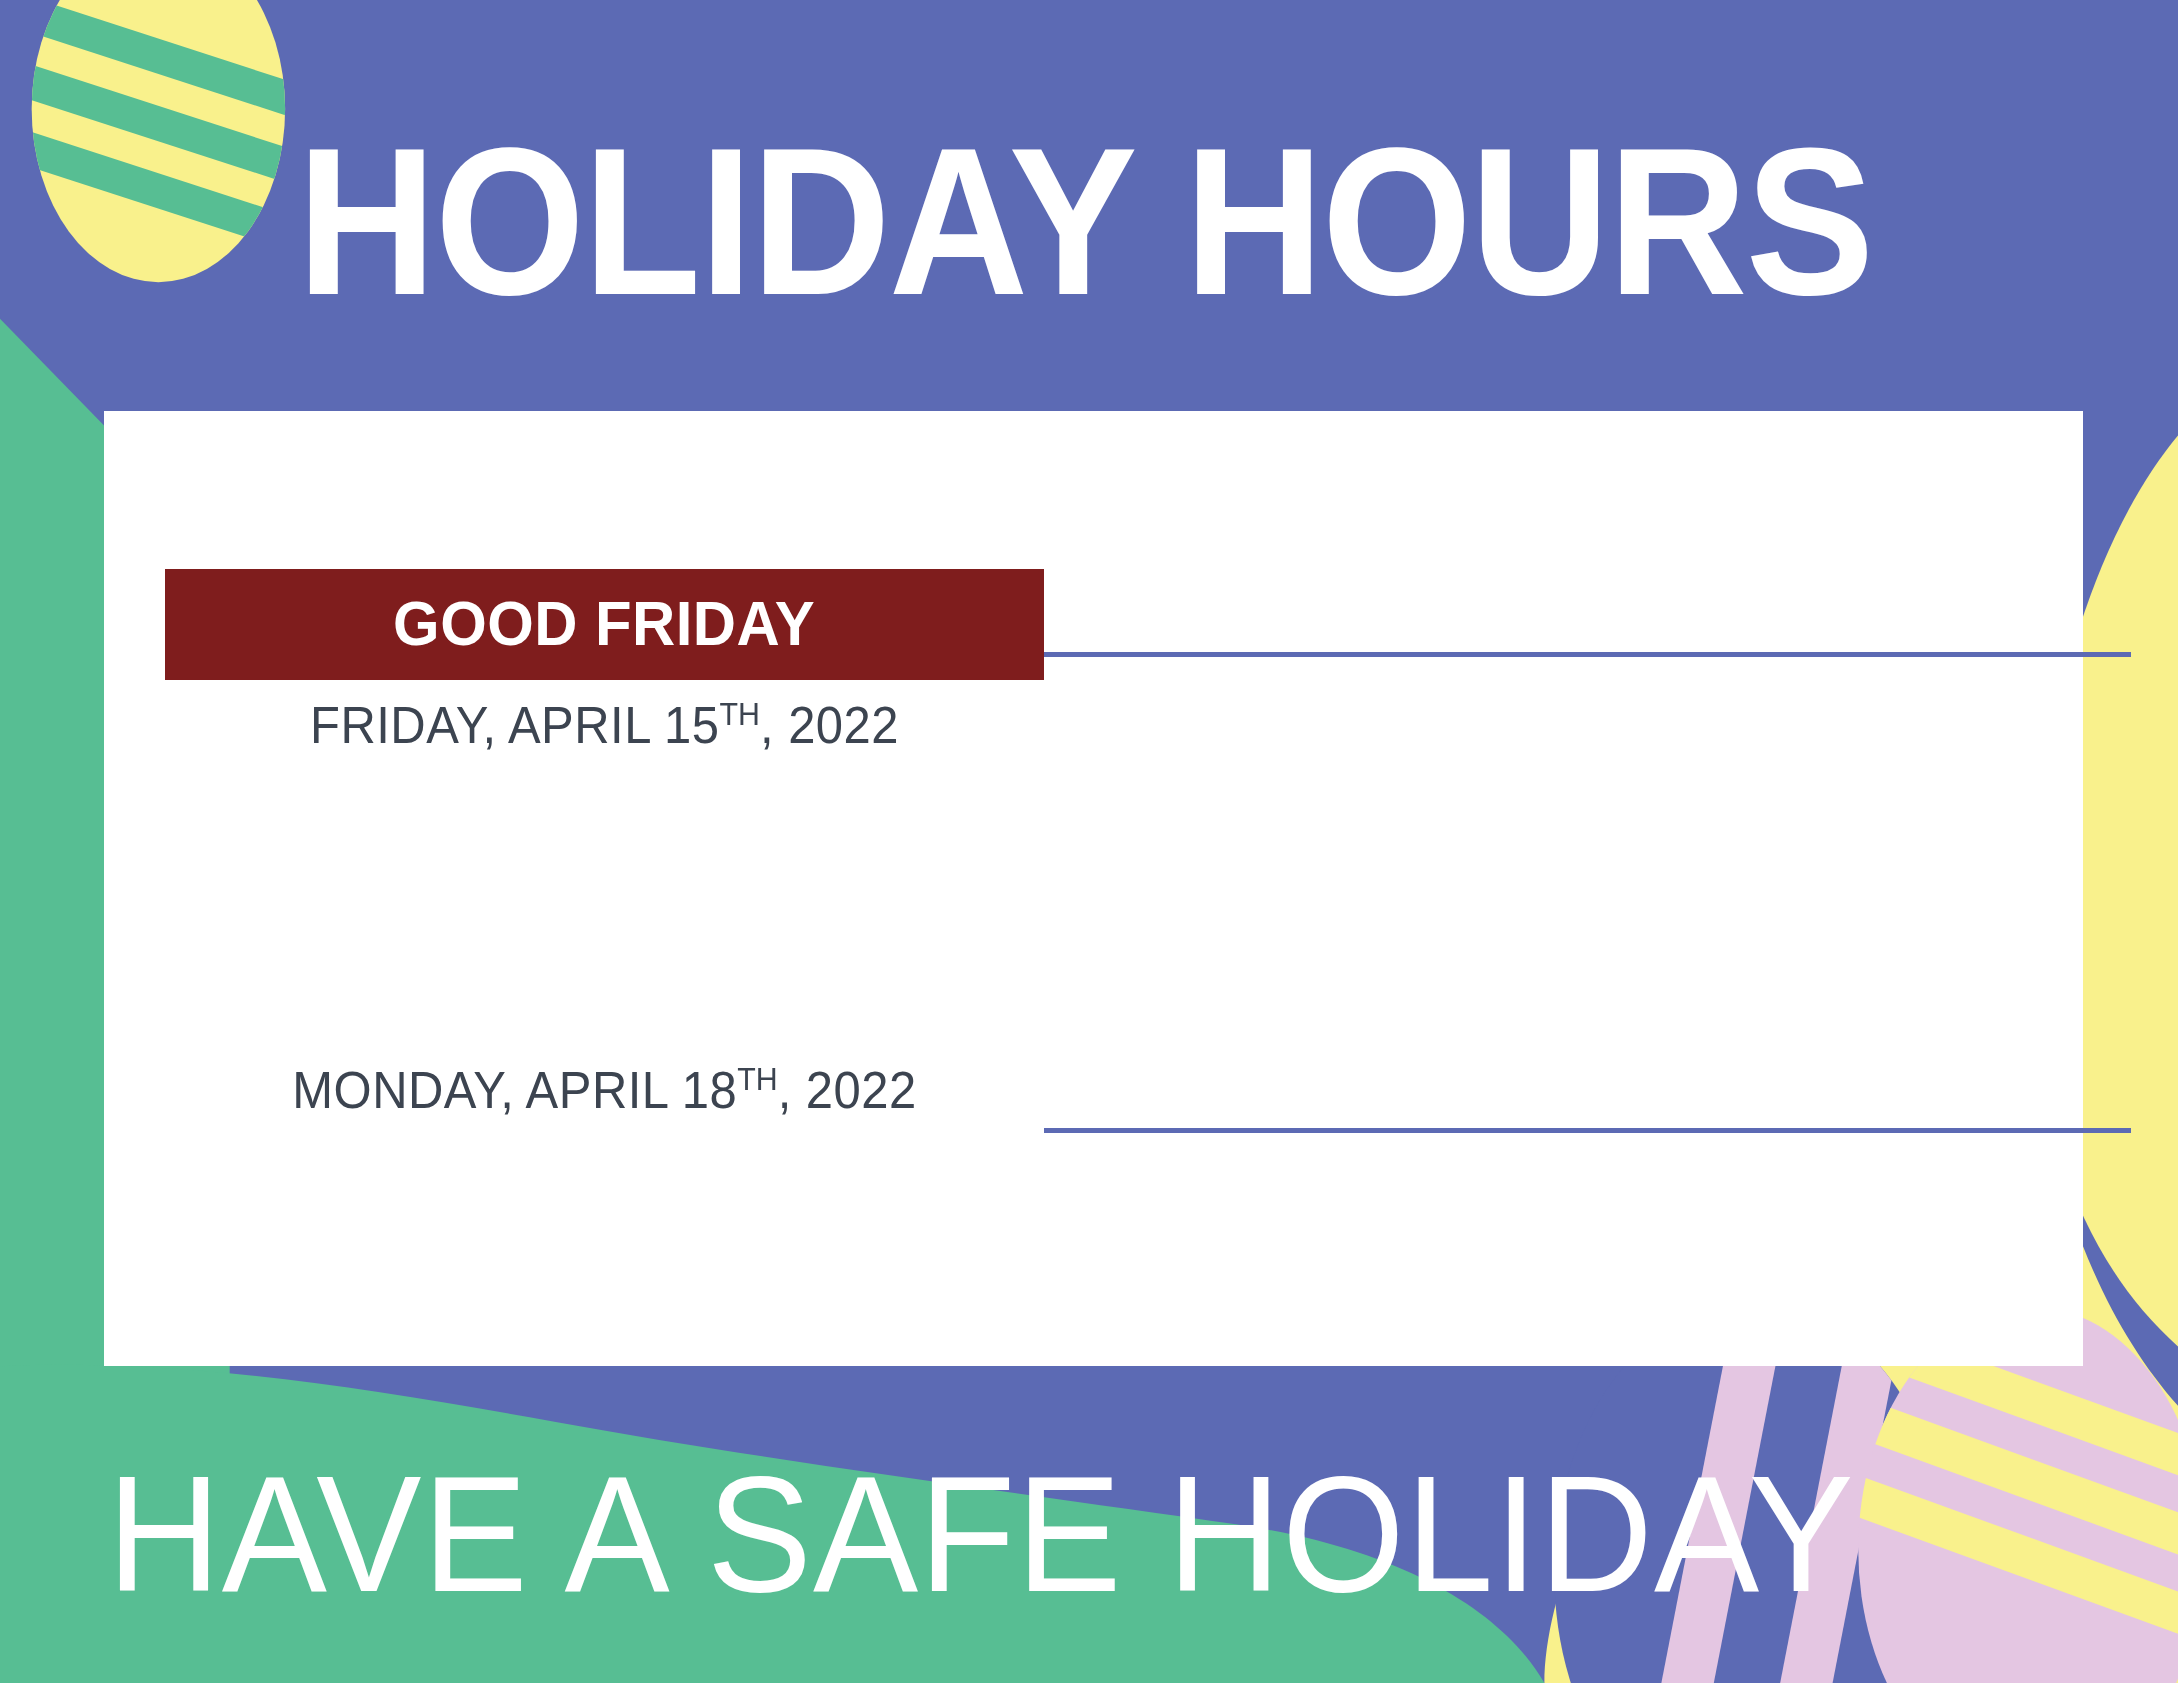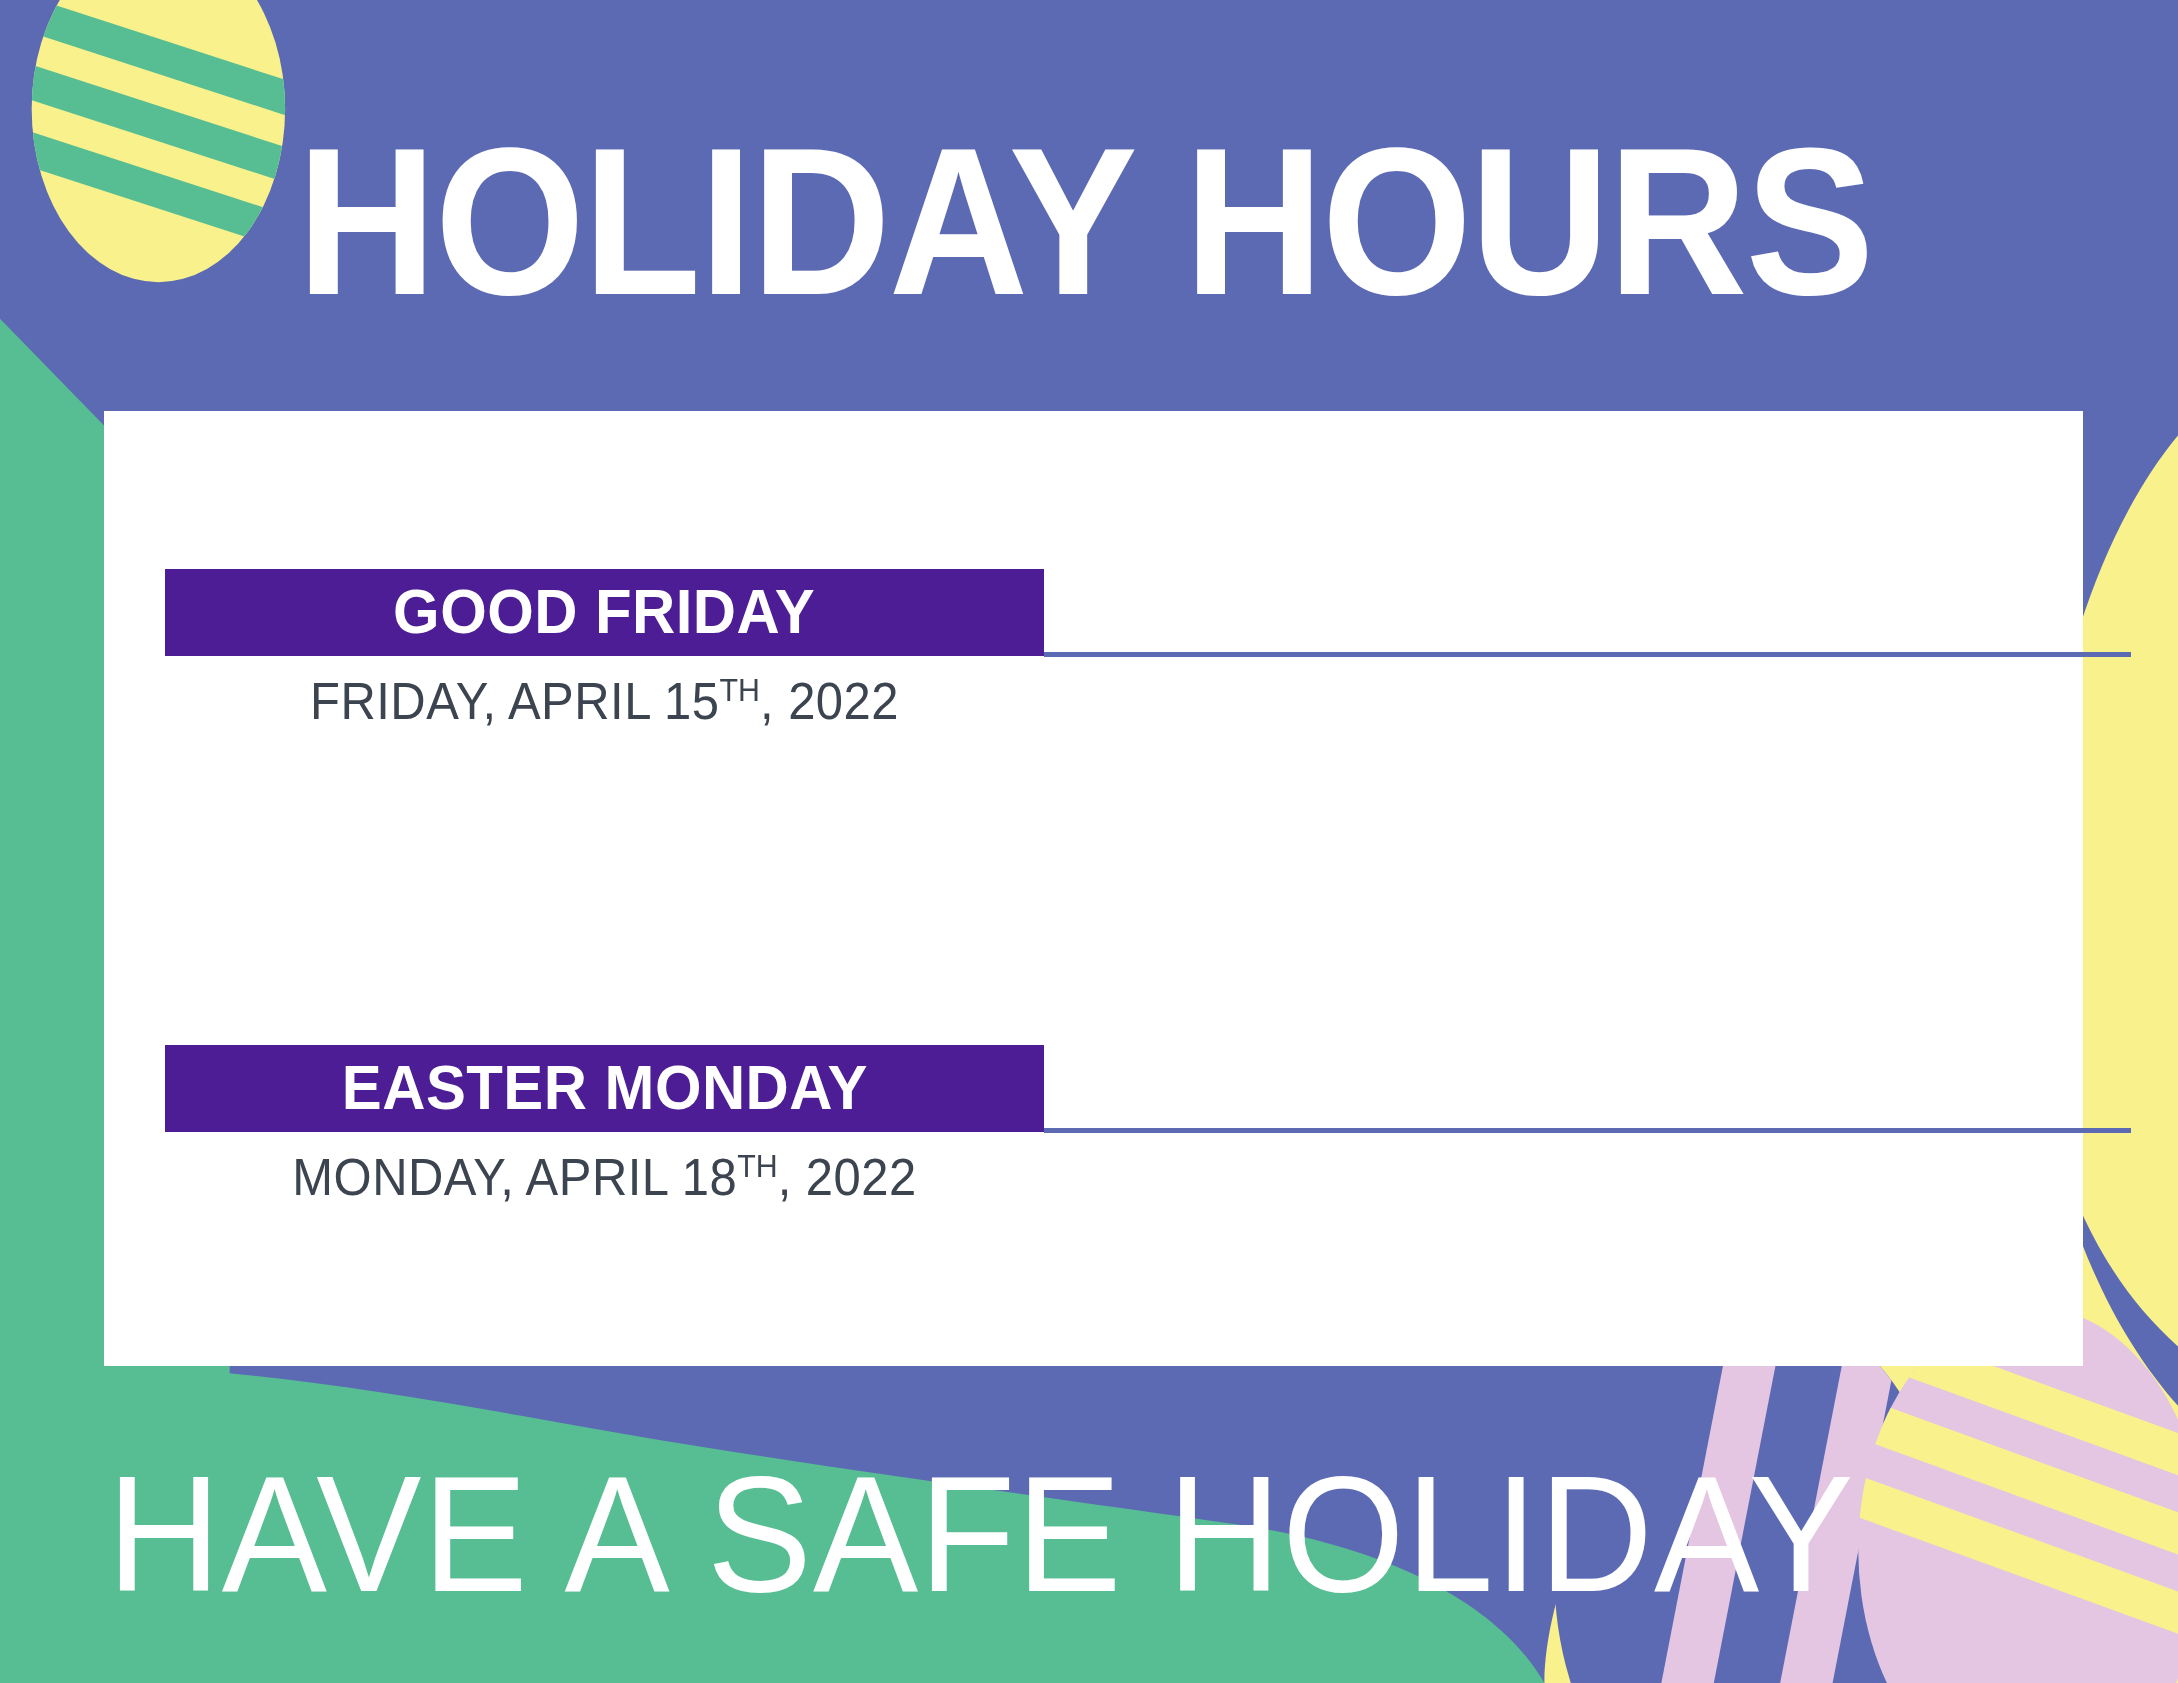--- a/index.html
+++ b/index.html
@@ -38,22 +38,22 @@
   }
 
   
   .row{position:absolute;left:61px;}
   .row-1{top:158px;}
   .row-2{top:396px;}
   .row-3{top:634px;}
 
   .bar{
     position:relative;
-    width:879px;height:87px;
-    background:#4c1d95;
+    width:879px;height:111px;
+    background:#7f1d1d;
     display:flex;align-items:center;justify-content:center;
     box-sizing:border-box;
     padding-bottom:4px;
   }
   .bar-label{
     color:#FFFFFF;
     font-family:"Liberation Sans Narrow","Liberation Sans",sans-serif;
     font-weight:700;
     font-size:63px;
     letter-spacing:0.5px;
@@ -157,23 +157,20 @@
     <div class="row row-1">
       <div class="bar">
         <span class="bar-label">GOOD FRIDAY</span>
       </div>
       <div class="rule"></div>
       <div class="date"><span>FRIDAY, APRIL 15</span><sup>TH</sup><span>, 2022</span></div>
     </div>
 
 
     <div class="row row-3">
-      <div class="bar">
-        <span class="bar-label">EASTER MONDAY</span>
-      </div>
       <div class="rule"></div>
       <div class="date"><span>MONDAY, APRIL 18</span><sup>TH</sup><span>, 2022</span></div>
     </div>
 
   </div>
 
   <div id="banner-text">HAVE A SAFE HOLIDAY</div>
 
 </div>
 

